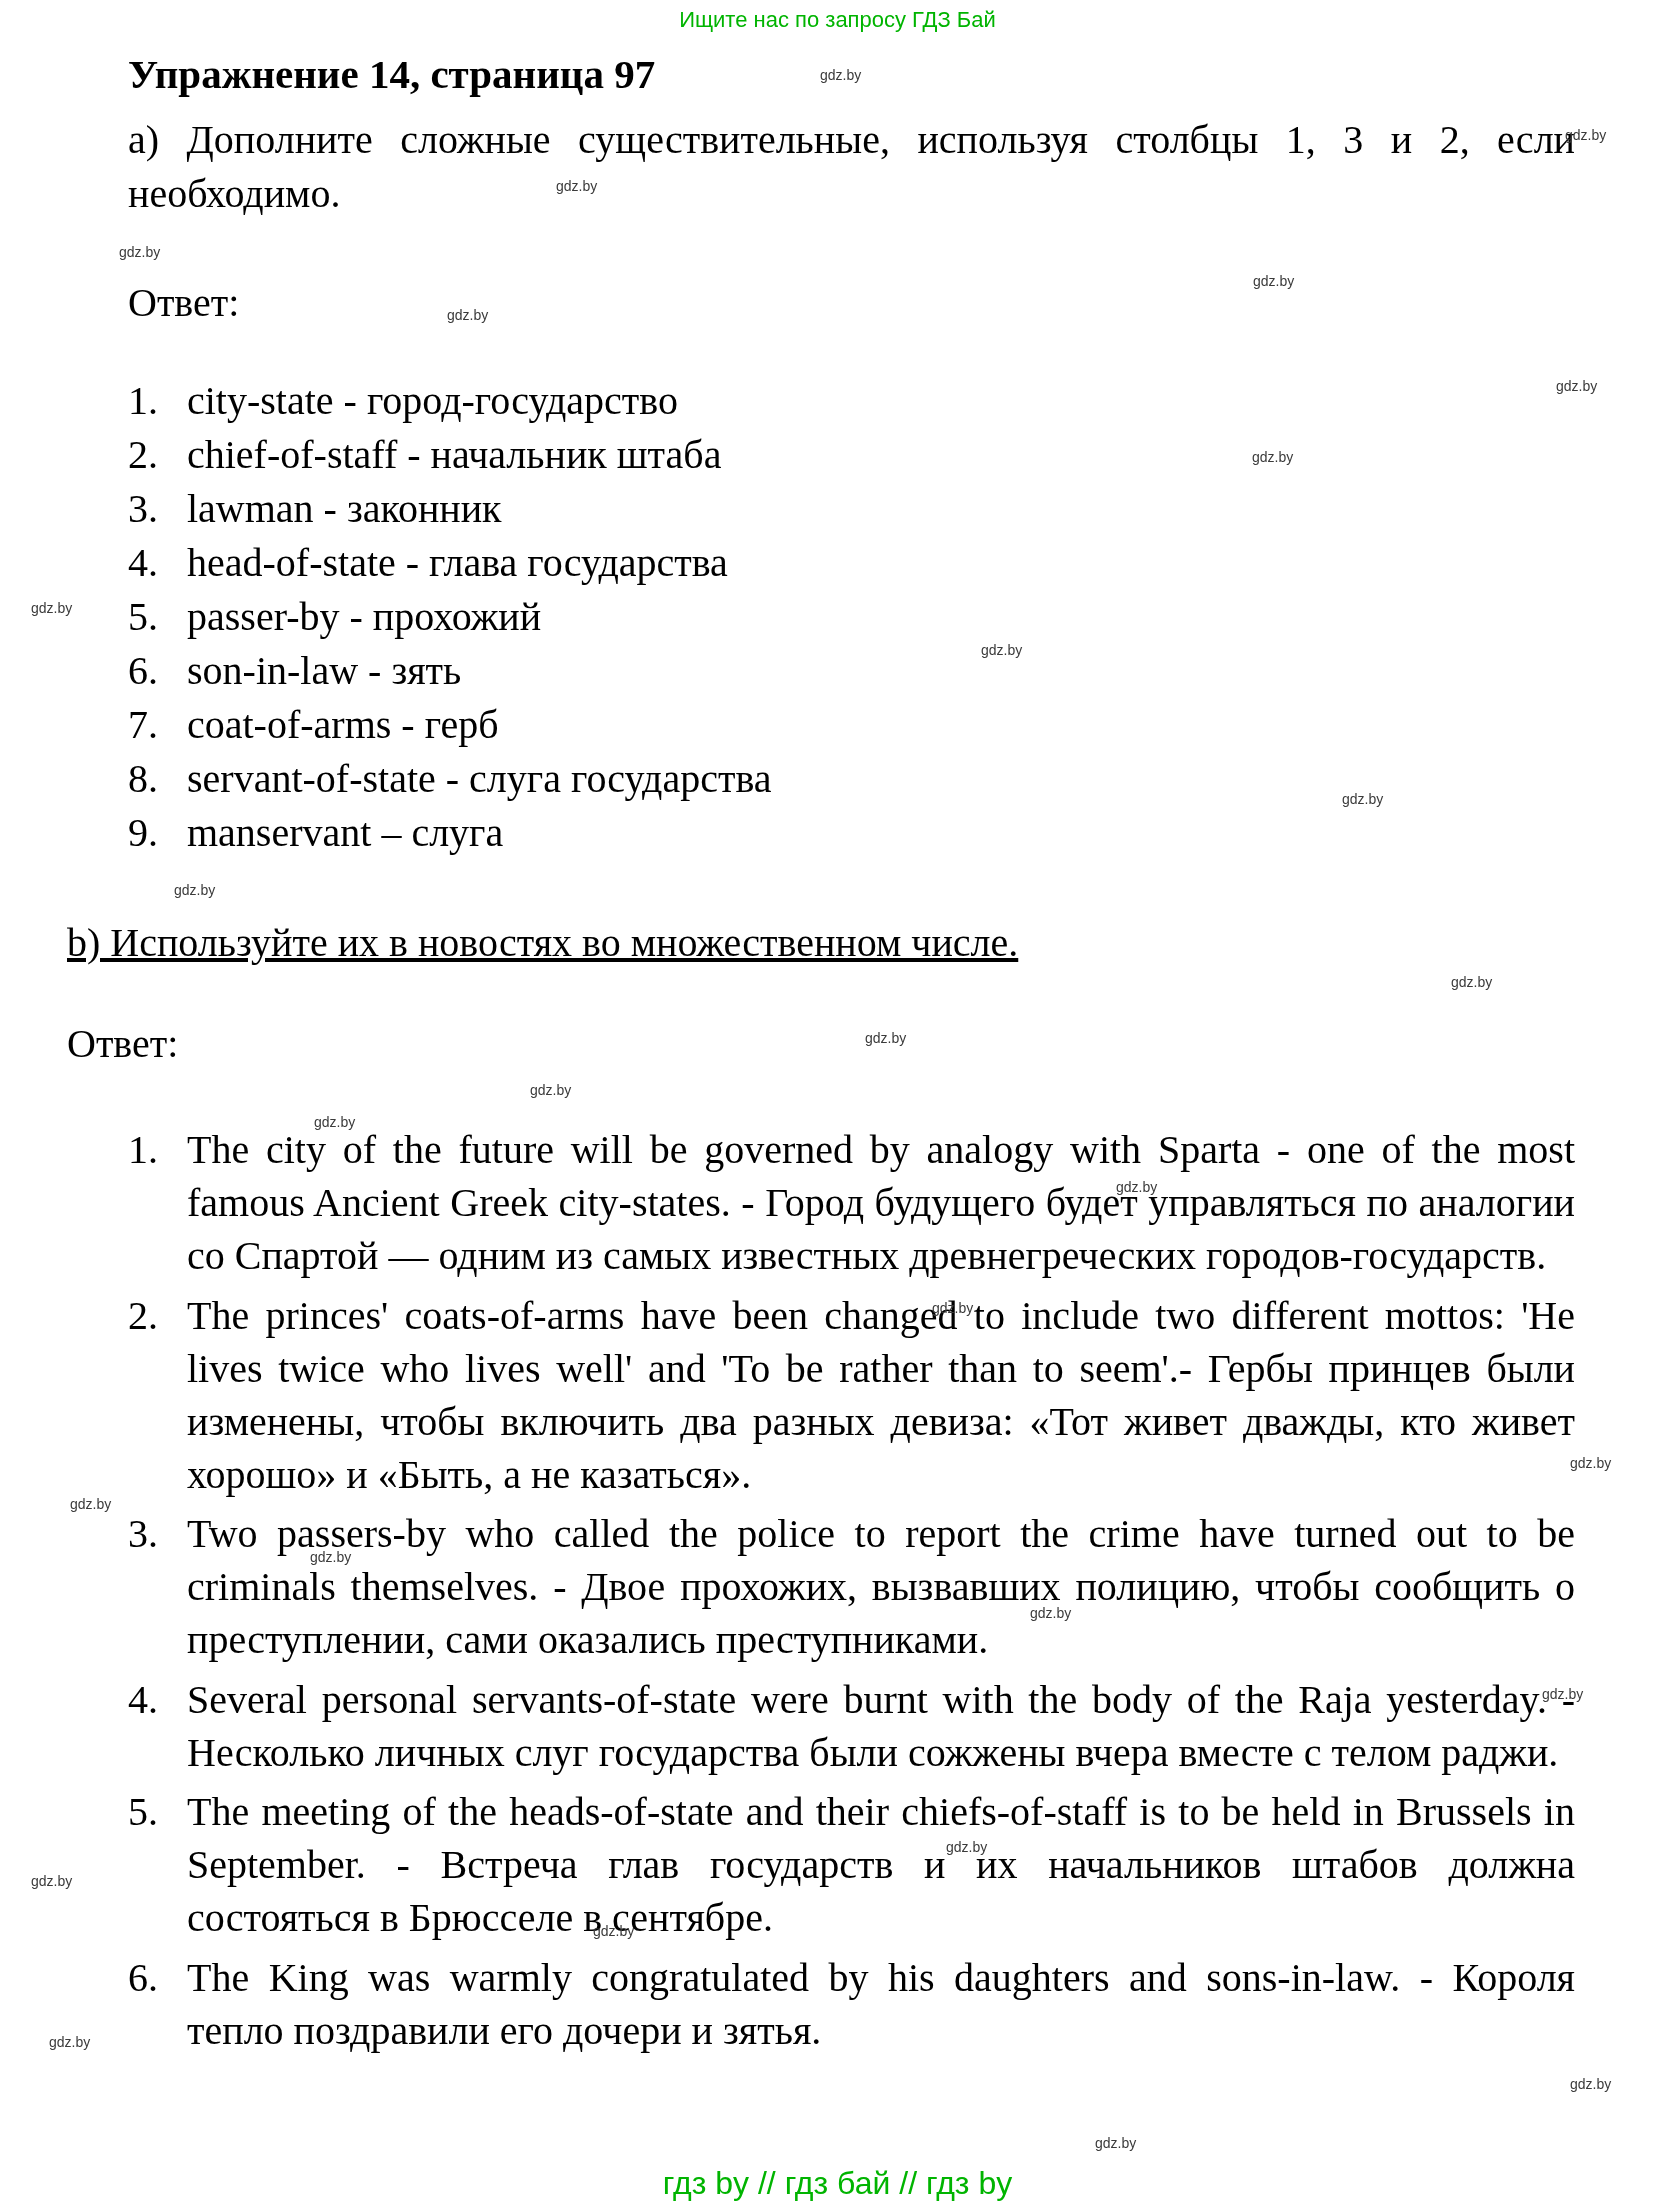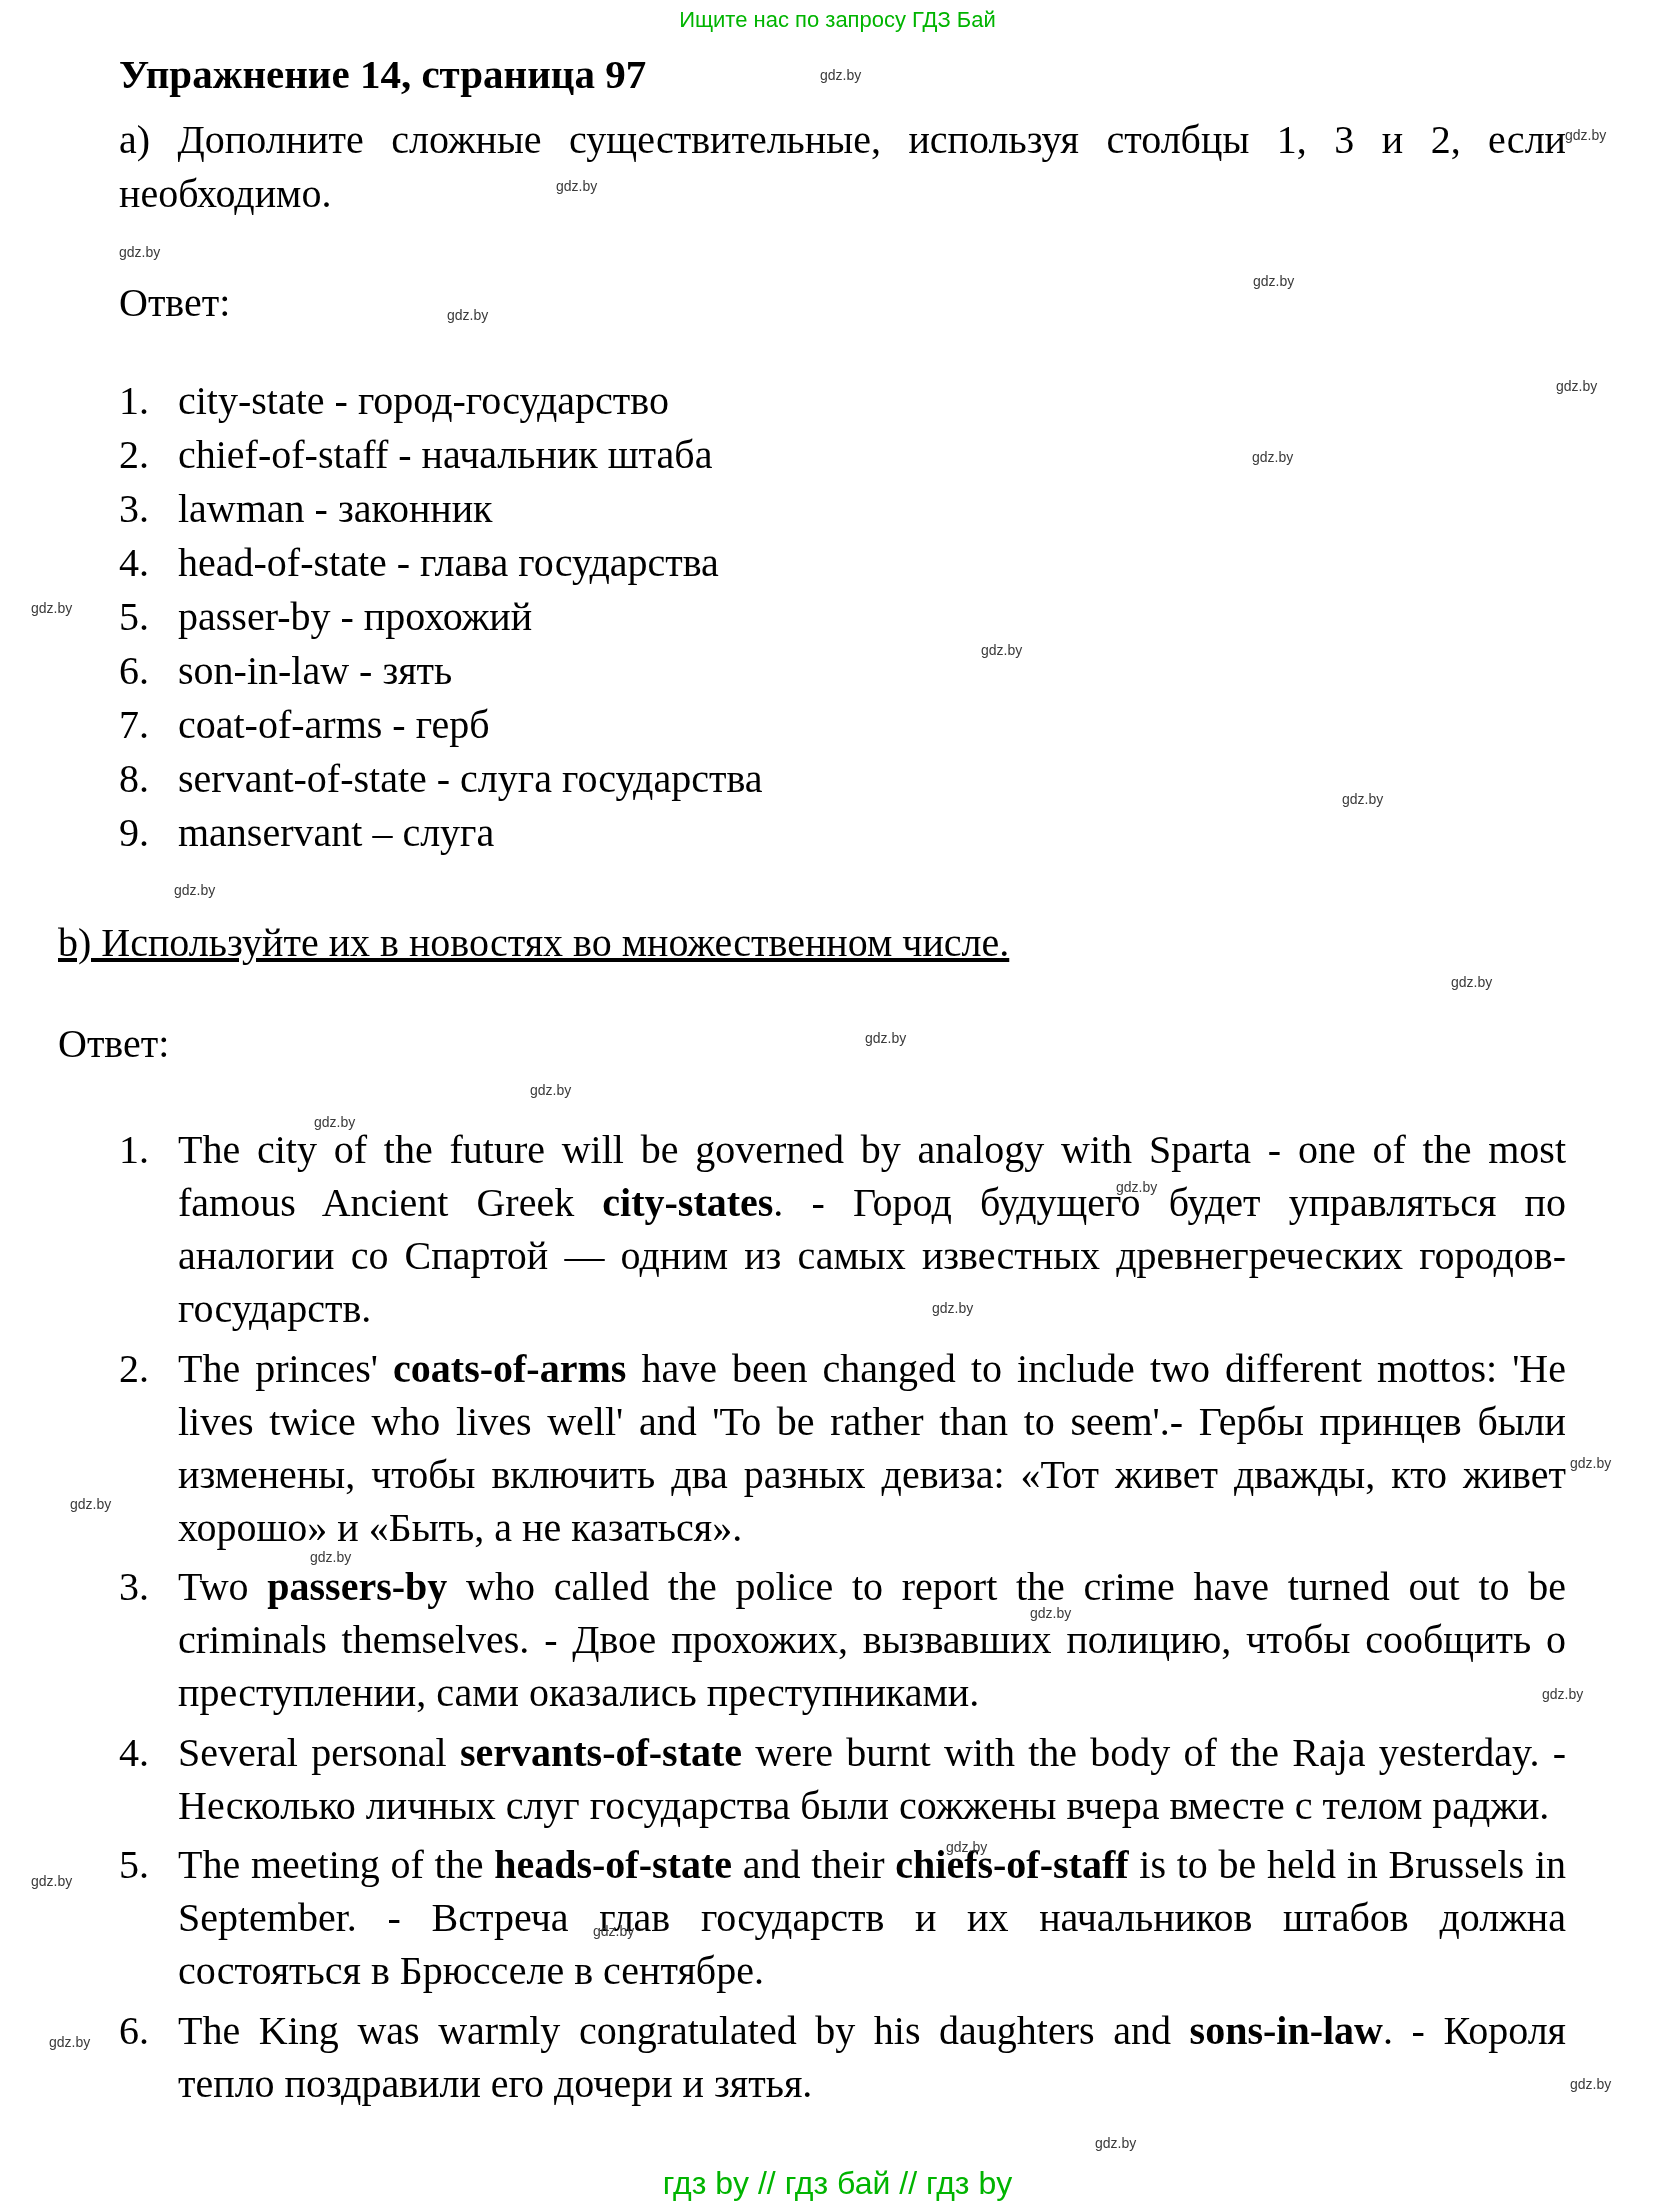--- a/index.html
+++ b/index.html
@@ -8,33 +8,33 @@
     width:1675px; height:2205px; position:relative; overflow:hidden;
     background:#ffffff; color:#000;
     font-family:"Liberation Serif","DejaVu Serif",serif;
     font-size:40px;
   }
   .green-top {
     position:absolute; top:6.5px; left:0; width:100%; text-align:center;
     font-family:"Liberation Sans","DejaVu Sans",sans-serif;
     font-size:22px; color:var(--green);
   }
-  .content { position:absolute; left:119px; top:47px; width:1447px; }
+  .content { position:absolute; left:128px; top:47px; width:1447px; }
   .title { font-weight:bold; font-size:41px; line-height:54px; }
   .task-a { margin-top:12px; line-height:54px; text-align:justify; }
   .answer-label { margin-top:55px; line-height:54px; }
   .list-a { margin-top:44px; }
   .item { position:relative; padding-left:59px; line-height:54px; }
   .item .num { position:absolute; left:0; top:0; }
   .task-b { margin-top:56px; margin-left:-61px; line-height:54px;text-decoration:underline; }
   .outdent-label { margin-top:47px; margin-left:-61px; line-height:54px; }
   .list-b { margin-top:52px; }
   .item-b { text-align:justify; line-height:53px; margin-top:6.5px; }
   .item-b:first-child { margin-top:0; }
-  .bold { font-weight:bold; }
+  .bold { font-weight:normal; }
   .green-bottom {
     position:absolute; bottom:3.2px; left:0; width:100%; text-align:center;
     font-family:"Liberation Sans","DejaVu Sans",sans-serif;
     font-size:32px; color:var(--green);
   }
   #wm-layer { position:absolute; inset:0; pointer-events:none; }
   .wm {
     position:absolute; white-space:nowrap;
     font-family:"Liberation Sans","DejaVu Sans",sans-serif;
     font-size:14px; color:var(--wm-gray);

